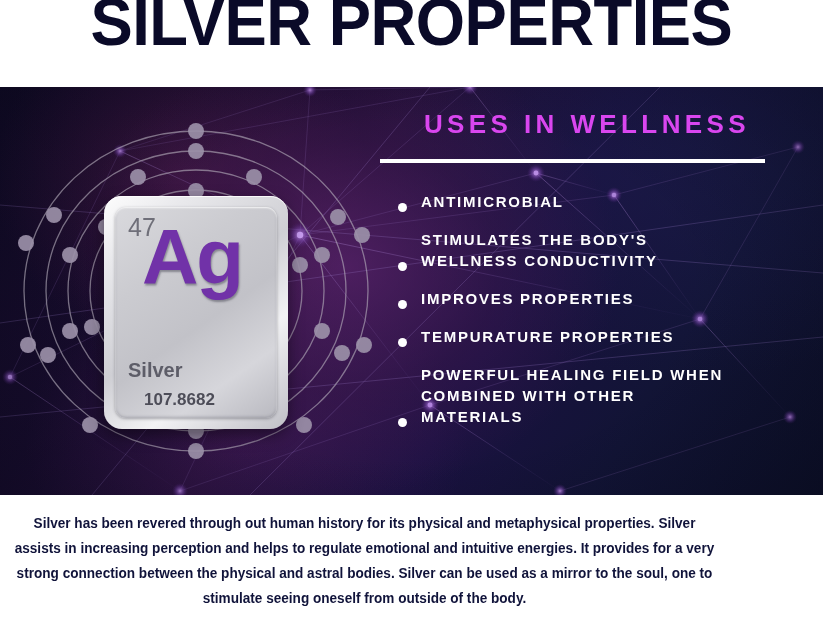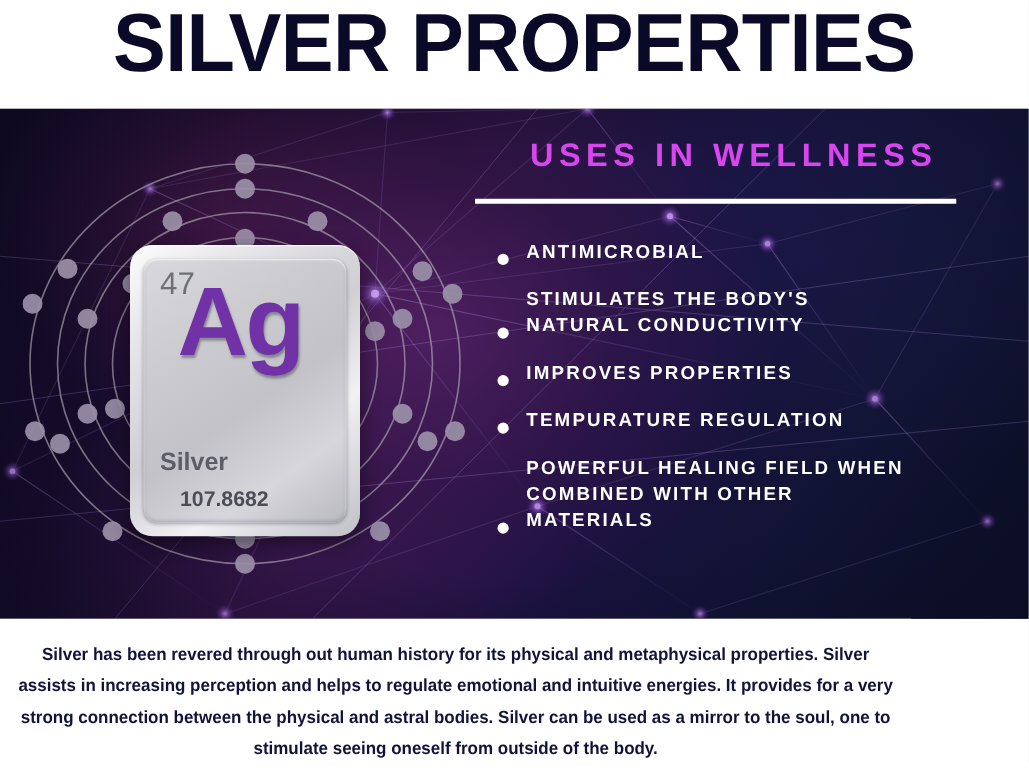--- a/index.html
+++ b/index.html
@@ -18,21 +18,21 @@
     position: relative;
     width: 823px;
     height: 617px;
     background: #ffffff;
     overflow: hidden;
   }
 
   
   .title-band {
     position: absolute;
-    left: 0; top: 12px;
+    left: 0; top: 0;
     width: 823px;
     height: 87px;
     background: #ffffff;
     display: flex;
     align-items: center;
     justify-content: center;
   }
   .poster-title {
     font-family: "Liberation Sans Narrow", "Liberation Sans", sans-serif;
     font-weight: 700;
@@ -374,29 +374,29 @@
       <div class="uses-heading">USES IN WELLNESS</div>
       <div class="uses-rule"></div>
       <ul class="uses-list">
         <li class="use-item">
           <span class="use-bullet"></span>
           <span class="use-label">ANTIMICROBIAL</span>
         </li>
         <li class="use-item">
           <span class="use-bullet"></span>
           <span class="use-label">STIMULATES THE BODY'S
-NATURAL CONDUCTIVITY</span>
+WELLNESS CONDUCTIVITY</span>
         </li>
         <li class="use-item">
           <span class="use-bullet"></span>
           <span class="use-label">IMPROVES PROPERTIES</span>
         </li>
         <li class="use-item">
           <span class="use-bullet"></span>
-          <span class="use-label">TEMPURATURE REGULATION</span>
+          <span class="use-label">TEMPURATURE PROPERTIES</span>
         </li>
         <li class="use-item">
           <span class="use-bullet"></span>
           <span class="use-label">POWERFUL HEALING FIELD WHEN
 COMBINED WITH OTHER
 MATERIALS</span>
         </li>
       </ul>
     </div>
   </div>

